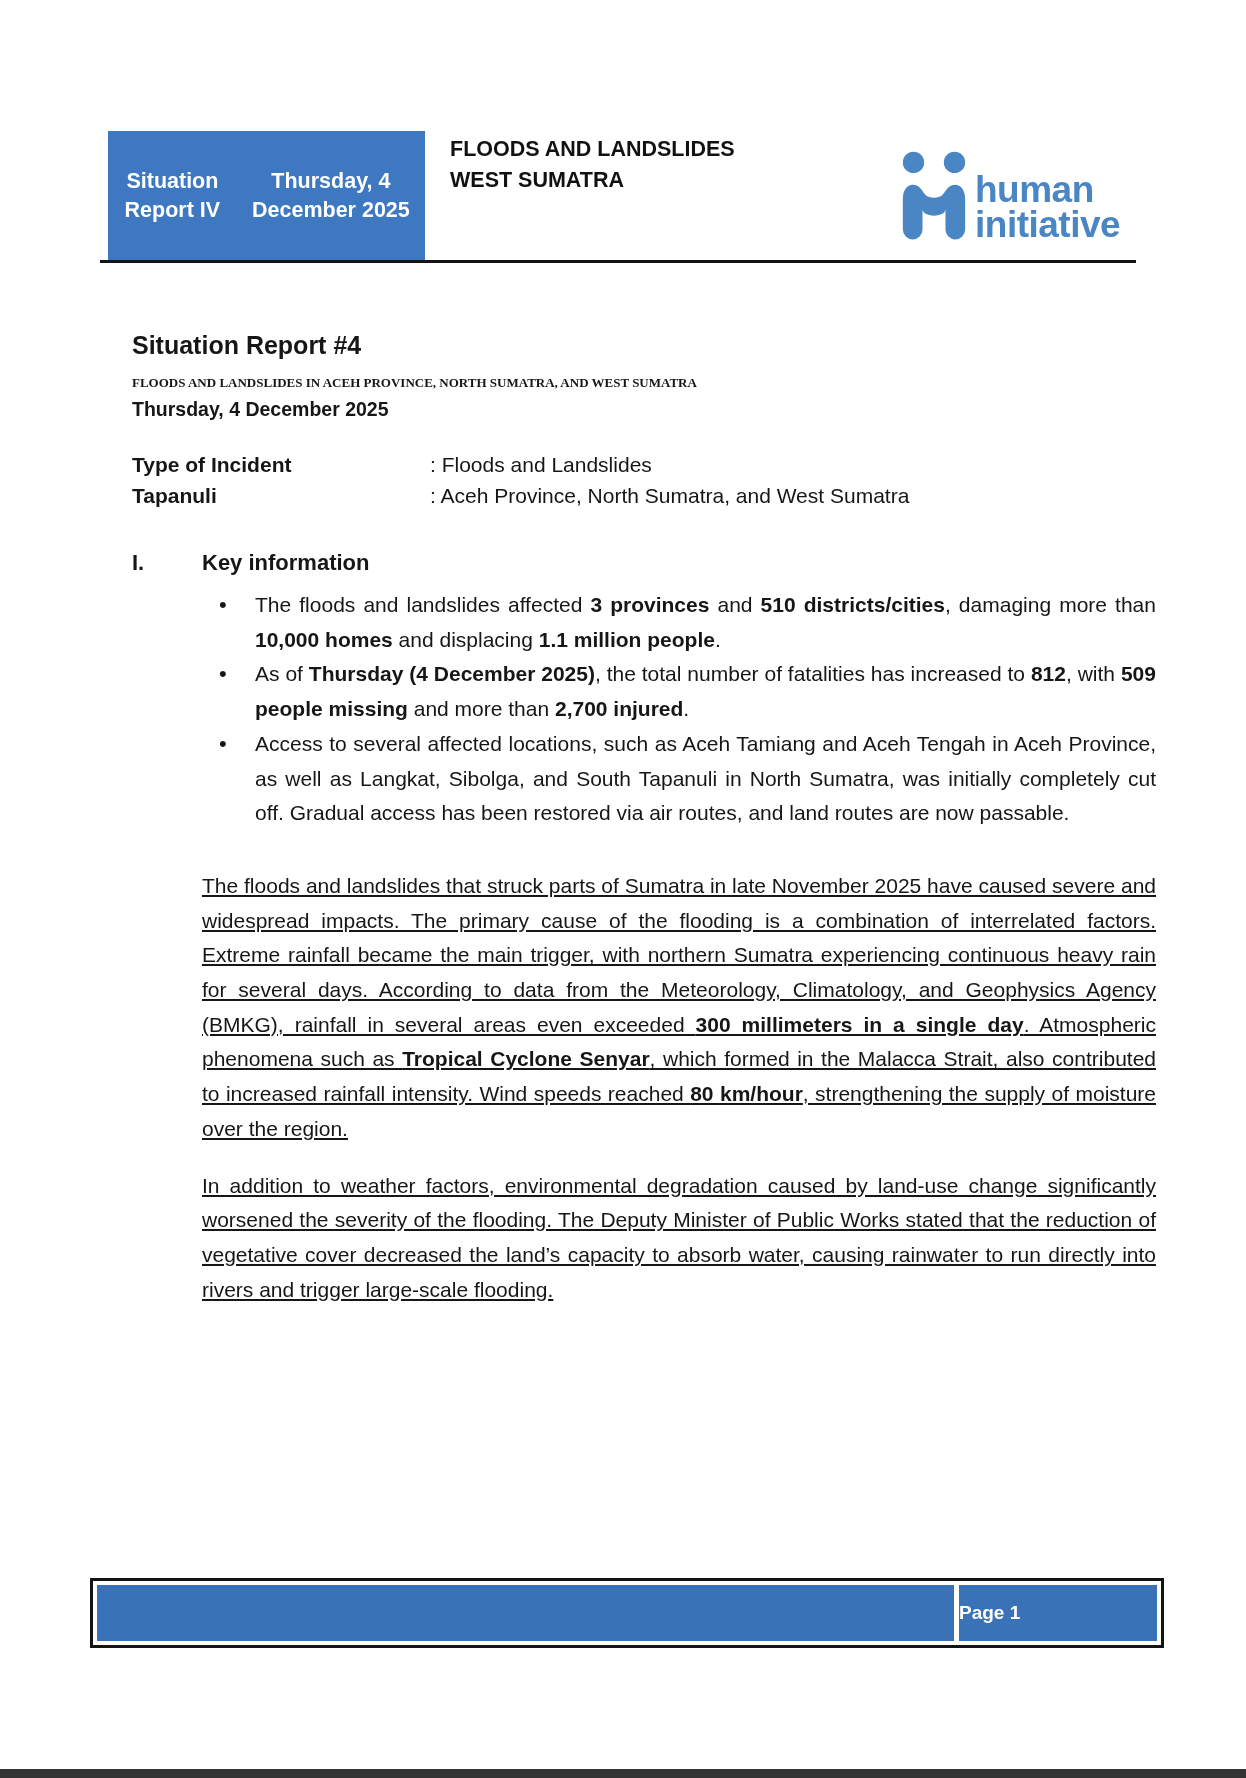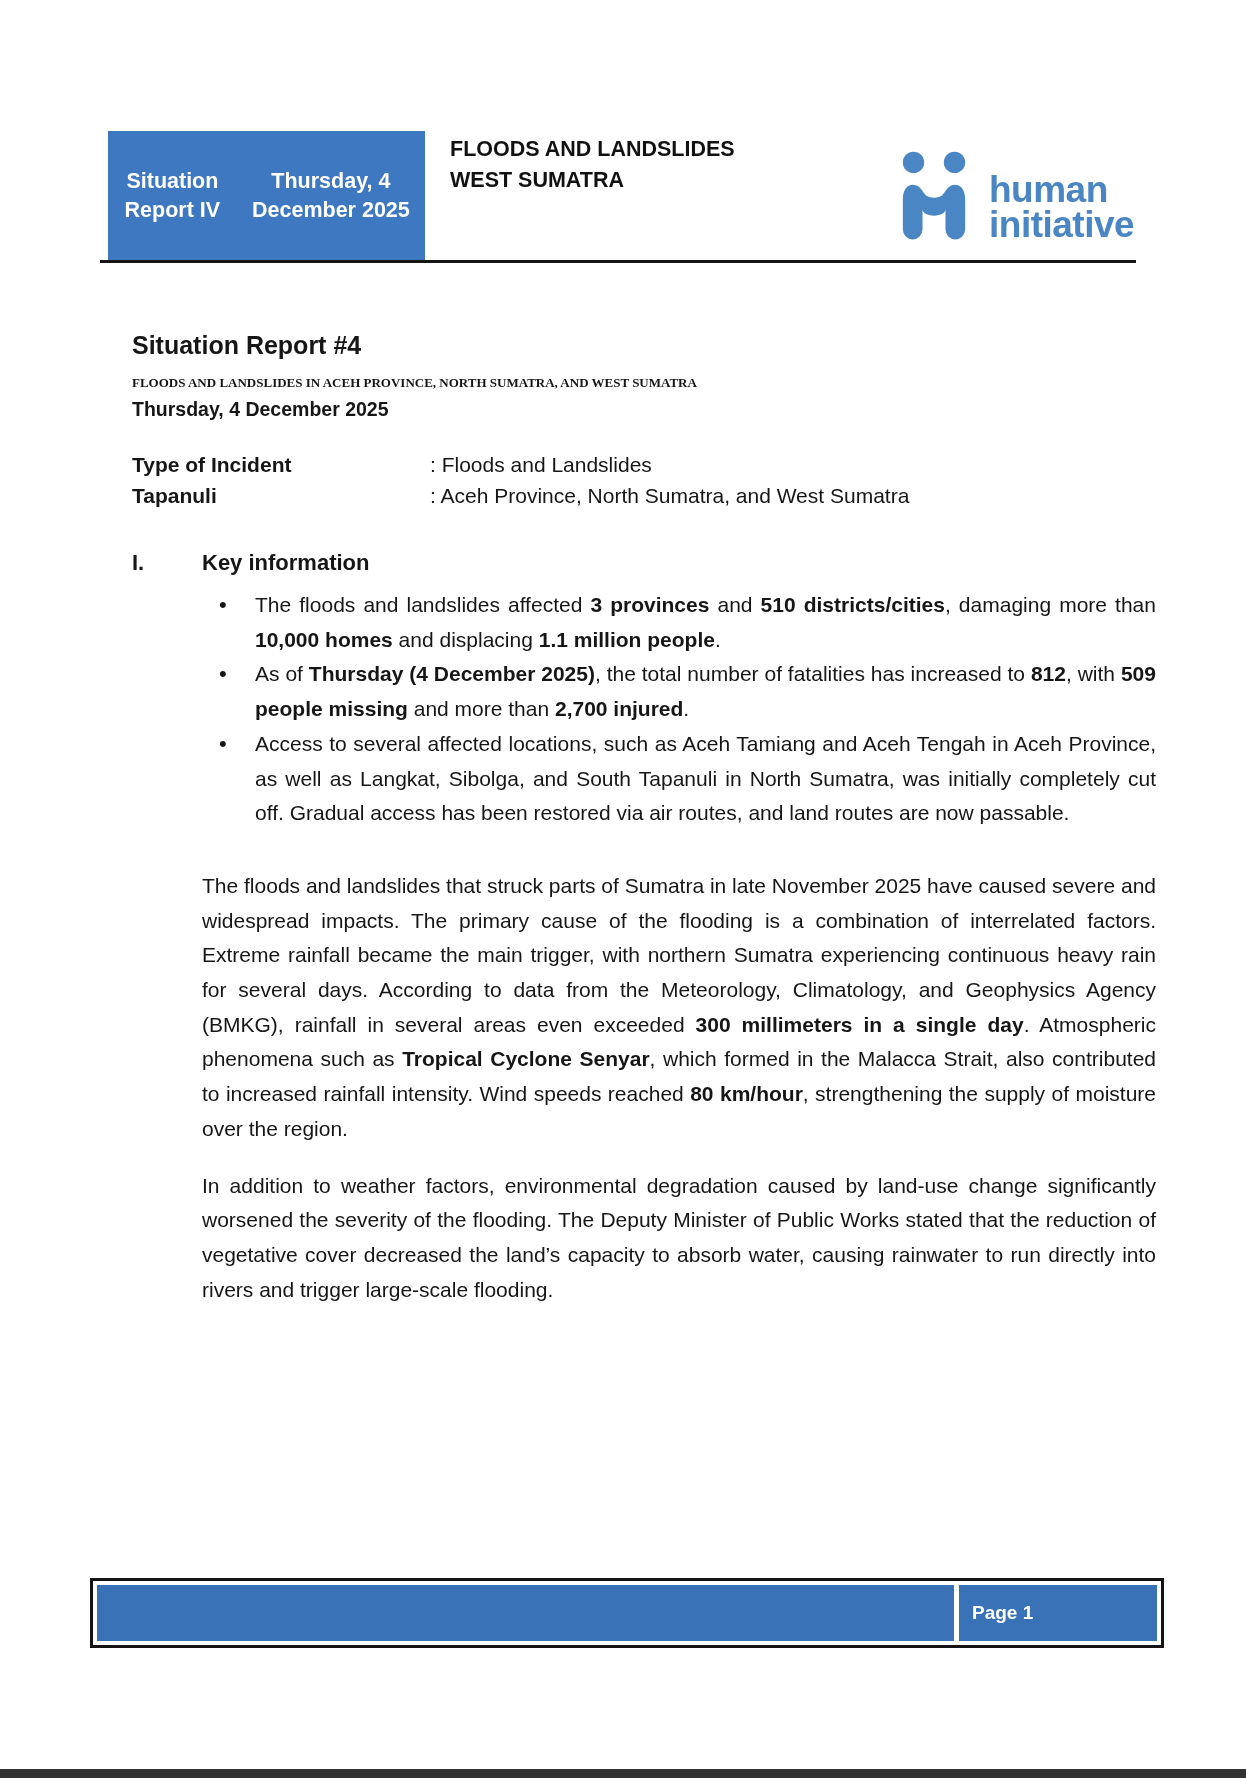--- a/index.html
+++ b/index.html
@@ -23,21 +23,21 @@
     font-weight:700; font-size:21.5px; line-height:29px;
     text-align:center;
   }
   .header-title {
     position:absolute; left:450px; top:134px;
     font-weight:700; font-size:21.5px; line-height:31px;
     color:#111111;
   }
   .logo {
     position:absolute; left:893px; top:150px;
-    display:flex; align-items:flex-start; gap:14px;
+    display:flex; align-items:flex-start; 
   }
   .logo svg { display:block; }
   .logo-word {
     font-weight:700; font-size:37px; line-height:35px;
     letter-spacing:-0.5px; color:#4a86c4; margin-top:22px;
   }
   .header-rule {
     position:absolute; left:100px; top:260px;
     width:1036px; height:3px; background:#141414;
   }
@@ -65,21 +65,21 @@
     position:relative; padding-left:38px;
     font-size:21px; line-height:34.7px;
     text-align:justify;
   }
   ul.bullets li::before {
     content:"\2022";
     position:absolute; left:2px; top:0;
     font-size:22px;
   }
 
-  .overview-paras { margin-left:70px; margin-top:14px; }
+  .overview-paras { margin-left:70px; margin-top:14px;text-decoration:underline; }
   .overview-paras p {
     font-size:21px; line-height:34.7px;
     text-align:justify;
     margin:0 0 22px 0;
   }
   .overview-paras p:last-child { margin-bottom:0; }
 
   
   .footer {
     position:absolute; left:90px; top:1578px;
@@ -89,21 +89,21 @@
     padding:4px;
     display:flex; gap:5px;
     box-sizing:content-box;
   }
   .footer-bar { flex:1; background:#3a72b8; }
   .footer-page-cell {
     width:198px; flex:0 0 auto;
     background:#3a72b8;
     color:#ffffff; font-weight:700; font-size:19px;
     display:flex; align-items:center;
-    padding-left:13px; box-sizing:border-box;
+    box-sizing:border-box;
   }
   .bottom-bar {
     position:absolute; left:0; bottom:0;
     width:100%; height:9px; background:#333333;
   }
 </style>
 </head>
 <body>
 
 <div class="page">

